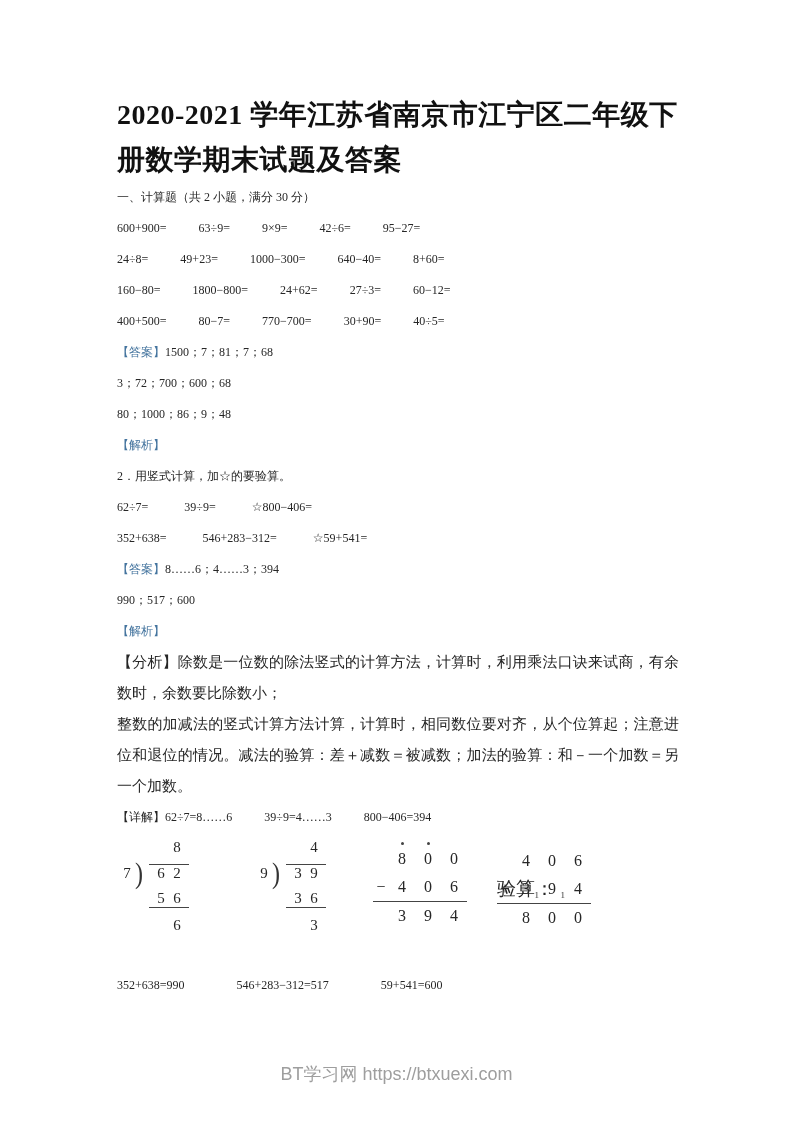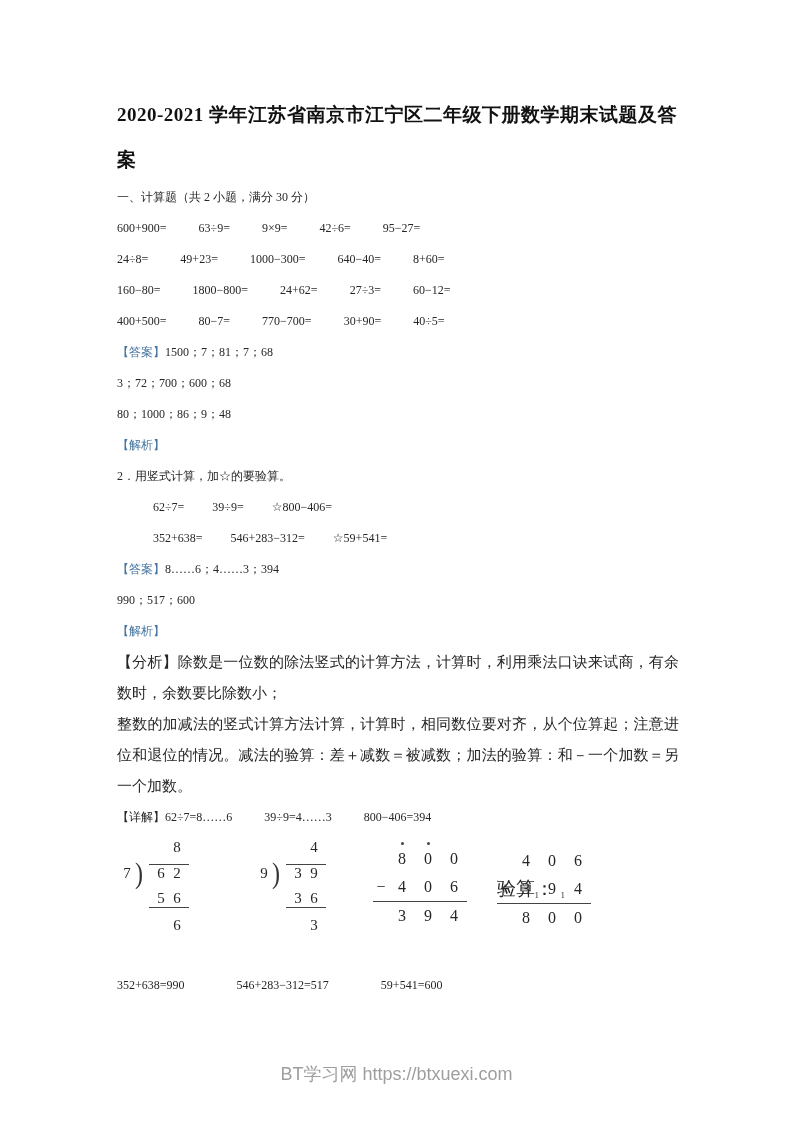--- a/index.html
+++ b/index.html
@@ -2,28 +2,28 @@
 <html style="--tag-blue: #44749e; --footer-gray: #9e9e9e;"><head>
 <meta charset="utf-8">
 <style>
   html,body{margin:0;padding:0;background:#e8e8e8;}
   .page{
     width:793px;height:1122px;background:#ffffff;position:relative;overflow:hidden;
     font-family:"Liberation Serif","DejaVu Serif",serif;color:#262626;margin:0 auto;
   }
   .content{position:absolute;left:117px;top:92px;width:562px;}
   .doc-title{
-    font-size:19px;font-weight:700;line-height:45px;color:#111;
+    font-size:28px;font-weight:700;line-height:45px;color:#111;
     width:578px;margin:0 0 0 0;letter-spacing:0.5px;
   }
   .line{font-size:12px;line-height:31px;white-space:nowrap;}
   .para{font-size:15px;line-height:31px;margin:0;text-align:justify;}
   .expr-row{display:flex;align-items:baseline;}
   .gap-q1{gap:32px;}
-  .gap-q2{gap:28px;margin-left:36px;}
+  .gap-q2{gap:36px;}
   .gap-detail{gap:32px;}
   .gap-final{gap:52px;}
   .tag{color:var(--tag-blue,#44749e);}
   .expr{white-space:nowrap;}
 
   
   .work-area{position:relative;height:137px;font-size:15px;}
   .ld{position:absolute;}
   .ld-row{display:flex;height:26px;align-items:center;}
   .cells{display:flex;}

